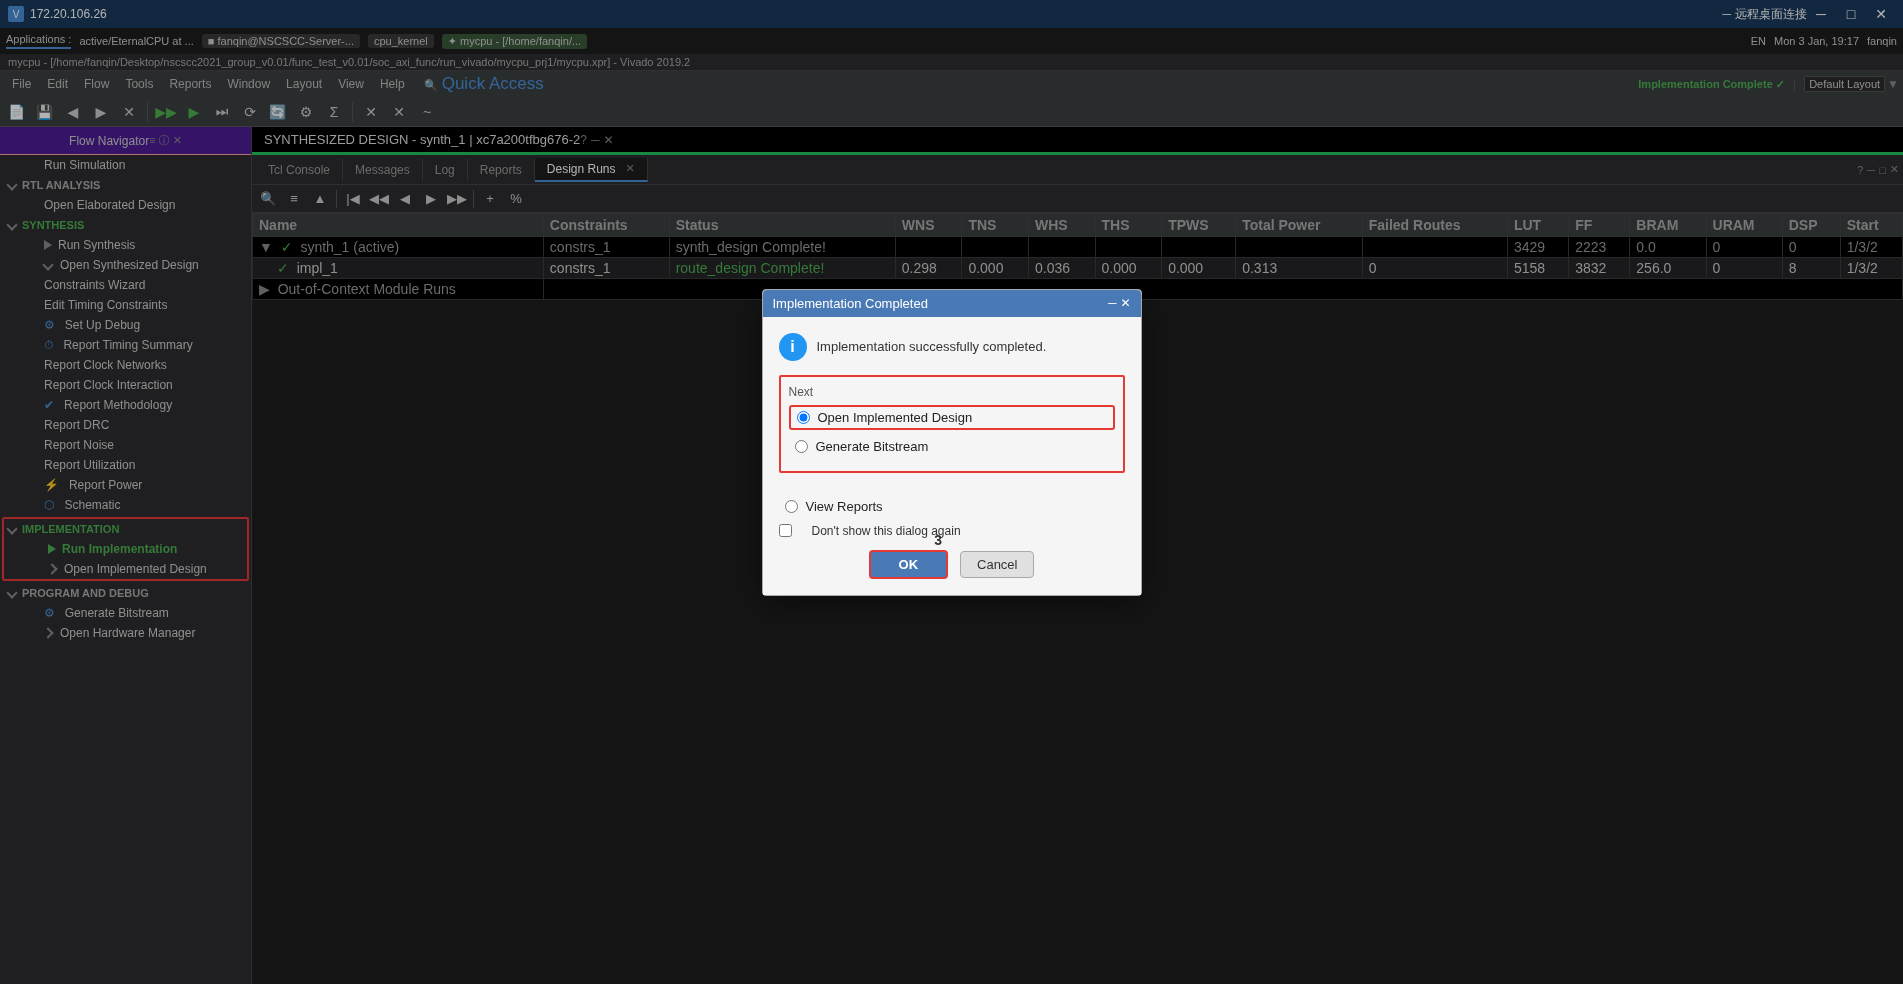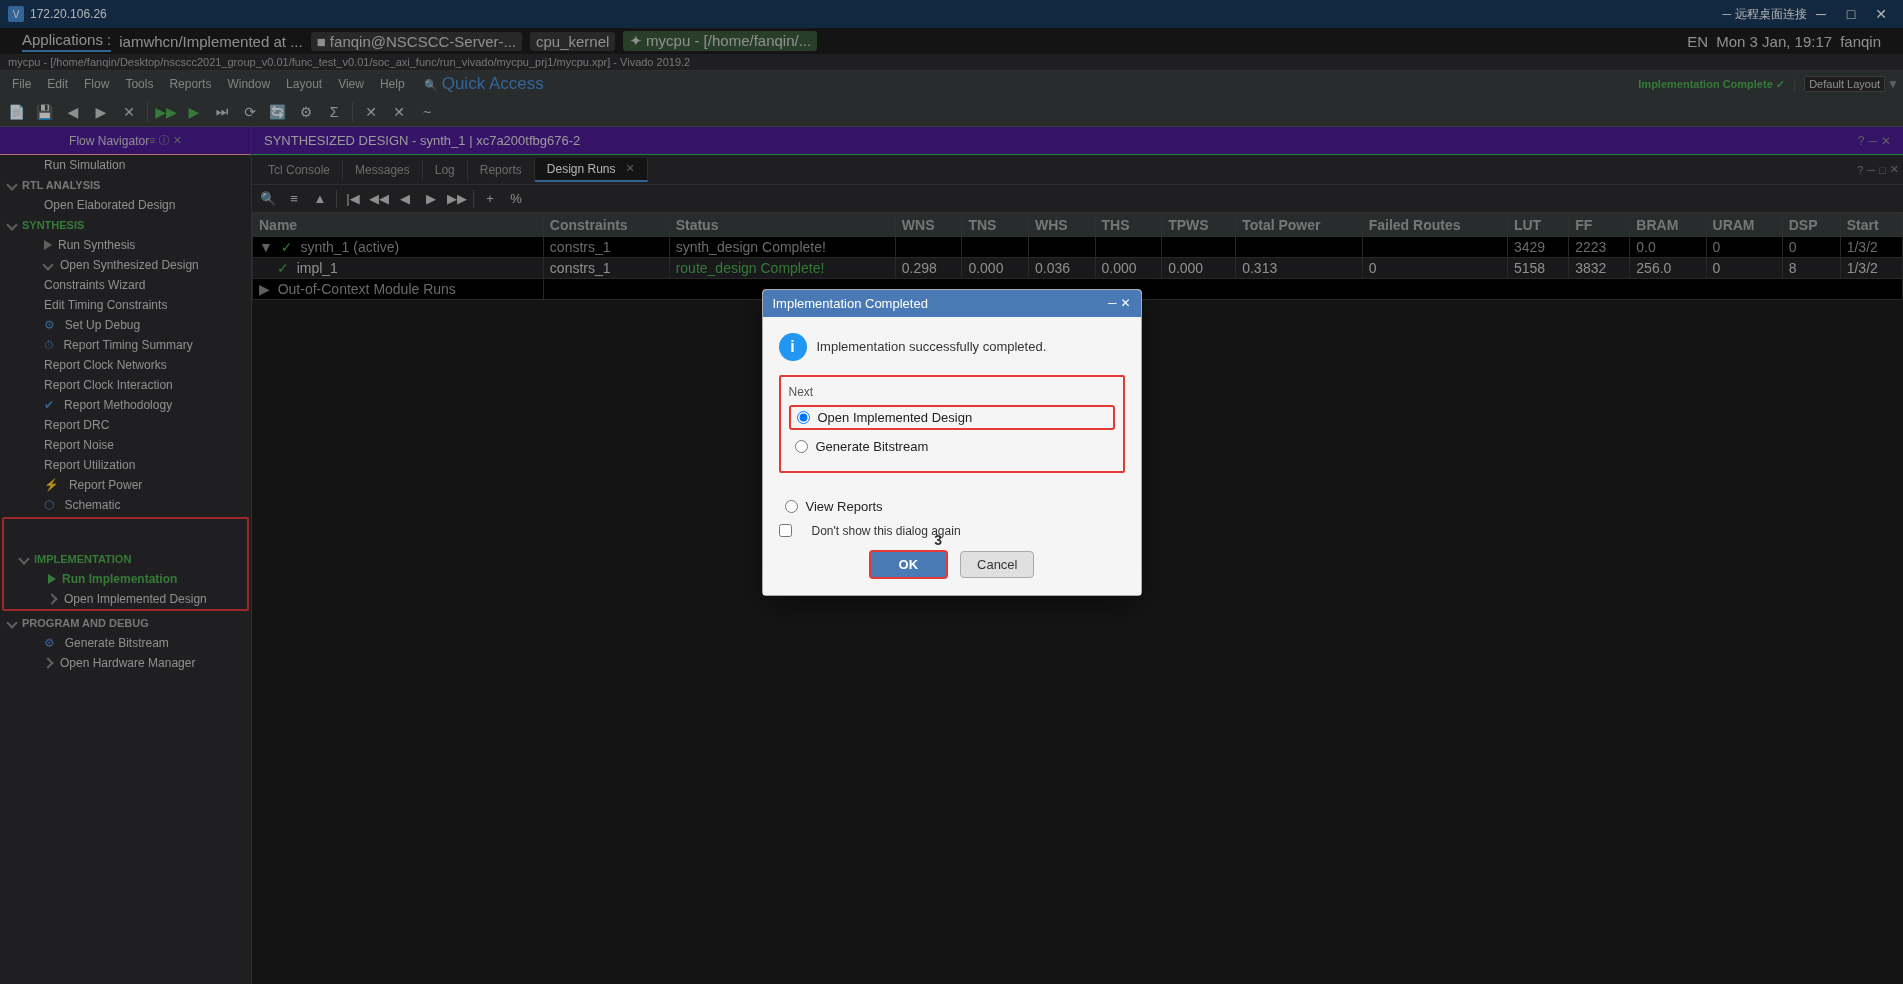--- a/index.html
+++ b/index.html
@@ -6,21 +6,21 @@
     body { font-family: 'Segoe UI', Tahoma, Geneva, Verdana, sans-serif; font-size: 12px; background: #2b2b2b; overflow: hidden; width: 1903px; height: 984px; }
 
     
     .title-bar { background: #1a3a5c; color: #fff; height: 28px; display: flex; align-items: center; padding: 0 8px; font-size: 12px; }
     .title-bar-icon { width: 16px; height: 16px; background: #4a90d9; border-radius: 2px; margin-right: 6px; display: flex; align-items: center; justify-content: center; font-size: 10px; color: white; }
     .title-bar-text { flex: 1; }
     .title-bar-controls { display: flex; gap: 2px; }
     .title-bar-btn { width: 28px; height: 20px; background: transparent; border: none; color: #fff; cursor: pointer; display: flex; align-items: center; justify-content: center; font-size: 14px; }
 
     
-    .system-bar { background: #1e1e1e; color: #ccc; height: 26px; display: flex; align-items: center; padding: 0 22px; font-size: 15px; gap: 12px; }
+    .system-bar { background: #1e1e1e; color: #ccc; height: 26px; display: flex; align-items: center; padding: 0 6px; font-size: 11px; gap: 12px; }
     .system-bar-left { display: flex; align-items: center; gap: 8px; flex: 1; }
     .system-bar-right { display: flex; align-items: center; gap: 8px; }
 
     
     .menu-bar { background: #3c3f41; color: #bbb; height: 26px; display: flex; align-items: center; padding: 0 4px; font-size: 12px; }
     .menu-item { padding: 2px 8px; cursor: pointer; border-radius: 2px; }
     .menu-spacer { flex: 1; }
     .impl-complete { color: #4caf50; font-size: 11px; font-weight: bold; }
     .layout-selector { background: #2b2b2b; border: 1px solid #555; color: #ccc; padding: 1px 4px; font-size: 11px; border-radius: 2px; }
 
@@ -44,21 +44,21 @@
     .nav-item-run-impl { color: #4caf50; font-weight: bold; }
     .triangle-right { width: 0; height: 0; border-top: 5px solid transparent; border-bottom: 5px solid transparent; border-left: 8px solid #4caf50; display: inline-block; }
     .triangle-right-gray { width: 0; height: 0; border-top: 5px solid transparent; border-bottom: 5px solid transparent; border-left: 8px solid #888; display: inline-block; }
     .chevron-down { display: inline-block; width: 8px; height: 8px; border-right: 2px solid #888; border-bottom: 2px solid #888; transform: rotate(45deg); margin-right: 2px; }
     .chevron-right { display: inline-block; width: 8px; height: 8px; border-right: 2px solid #888; border-bottom: 2px solid #888; transform: rotate(-45deg); margin-right: 2px; }
 
     
     .content-area { flex: 1; background: #1e1e1e; display: flex; flex-direction: column; overflow: hidden; }
 
     
-    .design-header { background: #4c1d95; padding: 4px 12px; font-size: 13px; color: #ddd; border-bottom: 1px solid #22c55e; height: 28px; display: flex; align-items: center; justify-content: space-between; }
+    .design-header { background: #000000; padding: 4px 12px; font-size: 13px; color: #ddd; border-bottom: 3px solid #22c55e; height: 28px; display: flex; align-items: center; justify-content: flex-start; }
 
     
     .tabs-bar { background: #2d2d30; display: flex; align-items: center; border-bottom: 1px solid #444; height: 30px; padding: 0 4px; }
     .tab { padding: 4px 12px; font-size: 12px; color: #999; cursor: pointer; border-right: 1px solid #444; display: flex; align-items: center; gap: 6px; }
     .tab.active { background: #1e1e1e; color: #fff; border-bottom: 2px solid #4a90d9; }
     .tab-close { font-size: 11px; color: #888; margin-left: 4px; }
 
     
     .content-toolbar { background: #2d2d30; height: 28px; display: flex; align-items: center; padding: 0 4px; gap: 2px; border-bottom: 1px solid #444; }
     .content-toolbar-btn { width: 24px; height: 22px; background: transparent; border: 1px solid transparent; color: #ccc; cursor: pointer; display: flex; align-items: center; justify-content: center; font-size: 13px; border-radius: 2px; }
@@ -108,21 +108,21 @@
   <div class="title-bar-controls">
     <button class="title-bar-btn">─</button>
     <button class="title-bar-btn">□</button>
     <button class="title-bar-btn close">✕</button>
   </div>
 </div>
 
 <div class="system-bar">
   <div class="system-bar-left">
     <span style="cursor:pointer; border-bottom: 2px solid #4a90d9; padding-bottom: 2px;">Applications :</span>
-    <span style="cursor:pointer;">iamwhcn/Implemented at ...</span>
+    <span style="cursor:pointer;">active/EternalCPU at ...</span>
     <span style="background:#3a3a3a; padding:1px 6px; border-radius:3px; cursor:pointer;">■ fanqin@NSCSCC-Server-...</span>
     <span style="background:#3a3a3a; padding:1px 6px; border-radius:3px; cursor:pointer;">cpu_kernel</span>
     <span style="background:#3a5a3a; padding:1px 6px; border-radius:3px; cursor:pointer;">✦ mycpu - [/home/fanqin/...</span>
   </div>
   <div class="system-bar-right">
     <span>EN</span>
     <span>Mon 3 Jan, 19:17</span>
     <span>fanqin</span>
   </div>
 </div>
@@ -241,21 +241,21 @@
       <div class="nav-item nav-item-indent2">
         <span style="color:#4a90d9;margin-right:4px;">⚡</span>
         <span>Report Power</span>
       </div>
       <div class="nav-item nav-item-indent2">
         <span style="color:#4a90d9;margin-right:4px;">⬡</span>
         <span>Schematic</span>
       </div>
 
       <div class="nav-section-impl">
-        <div class="nav-section-header" style="padding-left:16px;margin-top:30px;">
+        <div class="nav-section-header" style="padding-left:4px;">
           <span class="chevron-down"></span>
           <span style="color:#4caf50;font-weight:bold;">IMPLEMENTATION</span>
         </div>
         <div class="nav-item nav-item-indent nav-item-run-impl">
           <span class="triangle-right"></span>
           <span>Run Implementation</span>
         </div>
         <div class="nav-item nav-item-indent">
           <span class="chevron-right"></span>
           <span>Open Implemented Design</span>

